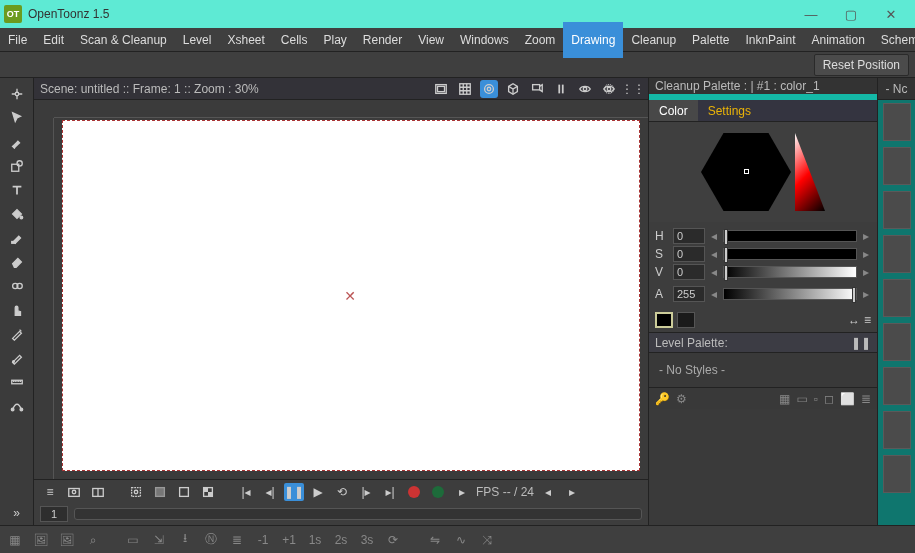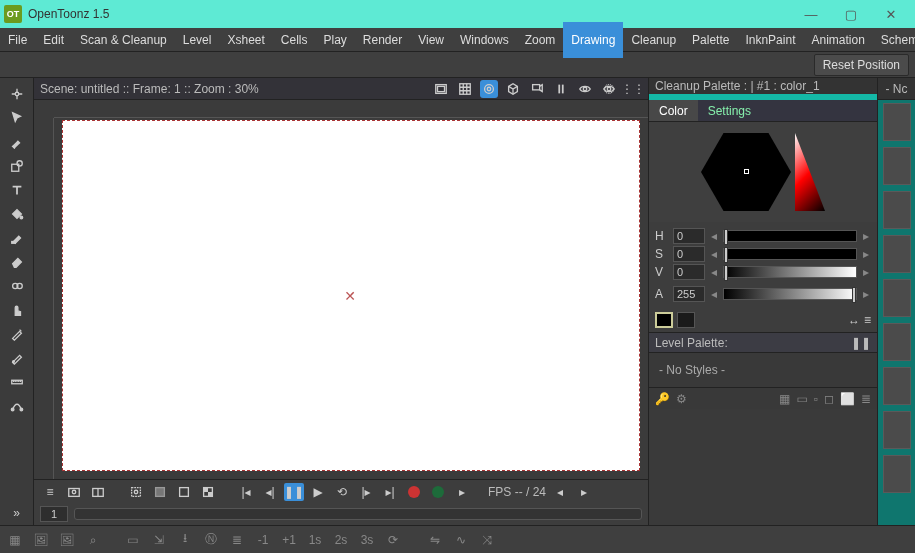--- a/index.html
+++ b/index.html
@@ -24,29 +24,29 @@
 .canvaswrap{flex:1;background:#3b3b3b;position:relative;overflow:hidden}
 .ruler-h{position:absolute;left:20px;right:0;top:0;height:18px;background:#3b3b3b;border-bottom:1px solid #555}
 .ruler-v{position:absolute;left:0;top:18px;bottom:0;width:20px;background:#3b3b3b;border-right:1px solid #555}
 .canvas{position:absolute;left:28px;top:20px;right:8px;bottom:8px;background:#fff;border:1px dashed #a33}
 .canvas .center{position:absolute;left:50%;top:50%;transform:translate(-50%,-50%);color:#b55;font-size:14px;letter-spacing:2px}
 .playbar{height:24px;background:#3d3d3d;display:flex;align-items:center;gap:4px;padding:0 6px;border-top:1px solid #222}
 .playbar .pb{width:20px;height:18px;display:flex;align-items:center;justify-content:center;color:#ccc;cursor:pointer}
 .playbar .pb.on{background:#3a8fd9;border-radius:2px}
 .playbar .dotred{width:12px;height:12px;border-radius:50%;background:#c33}
 .playbar .dotgreen{width:12px;height:12px;border-radius:50%;background:#1d6b3a}
-.playbar .fps{margin-left:12px;color:#bbb}
+.playbar .fps{margin-left:0;color:#bbb}
 .framerow{height:22px;background:#3d3d3d;display:flex;align-items:center;padding:0 6px;gap:6px}
 .framerow .fn{width:28px;background:#2e2e2e;border:1px solid #555;color:#ccc;text-align:center;font-size:11px;padding:1px}
 .framerow .track{flex:1;height:12px;background:#333;border:1px solid #555;border-radius:3px}
 .right{width:267px;background:#3a3a3a;display:flex}
 .rmain{flex:1;display:flex;flex-direction:column;border-left:1px solid #222;min-width:0}
 .rmain .hdr{height:22px;background:#333;display:flex;align-items:center;padding:0 6px;color:#bbb;border-bottom:6px solid #14b8a6}
 .tabs{height:22px;display:flex;background:#343440;border-bottom:1px solid #222}
-.tabs .tab{padding:4px 10px;color:#86efac;cursor:pointer}
+.tabs .tab{padding:4px 10px;color:#eab308;cursor:pointer}
 .tabs .tab.active{background:#484848;color:#fff}
 .picker{height:100px;display:flex;align-items:center;justify-content:center;gap:4px;background:#3f3f3f}
 .hex{width:90px;height:78px;background:#000;clip-path:polygon(25% 0,75% 0,100% 50%,75% 100%,25% 100%,0 50%);position:relative}
 .hex .m{position:absolute;left:48%;top:46%;width:5px;height:5px;border:1px solid #fff}
 .tri{width:30px;height:78px;background:linear-gradient(135deg,#fff 0%,#f00 50%,#000 100%);clip-path:polygon(0 0,100% 100%,0 100%)}
 .sliders{background:#3d3d3d;padding:4px 6px}
 .srow{display:flex;align-items:center;gap:4px;margin:2px 0}
 .srow .lab{width:14px;color:#ccc}
 .srow .val{width:32px;background:#2b2b2b;border:1px solid #555;color:#ccc;padding:1px 3px;font-size:11px}
 .srow .ar{width:10px;color:#888;text-align:center;cursor:pointer}

